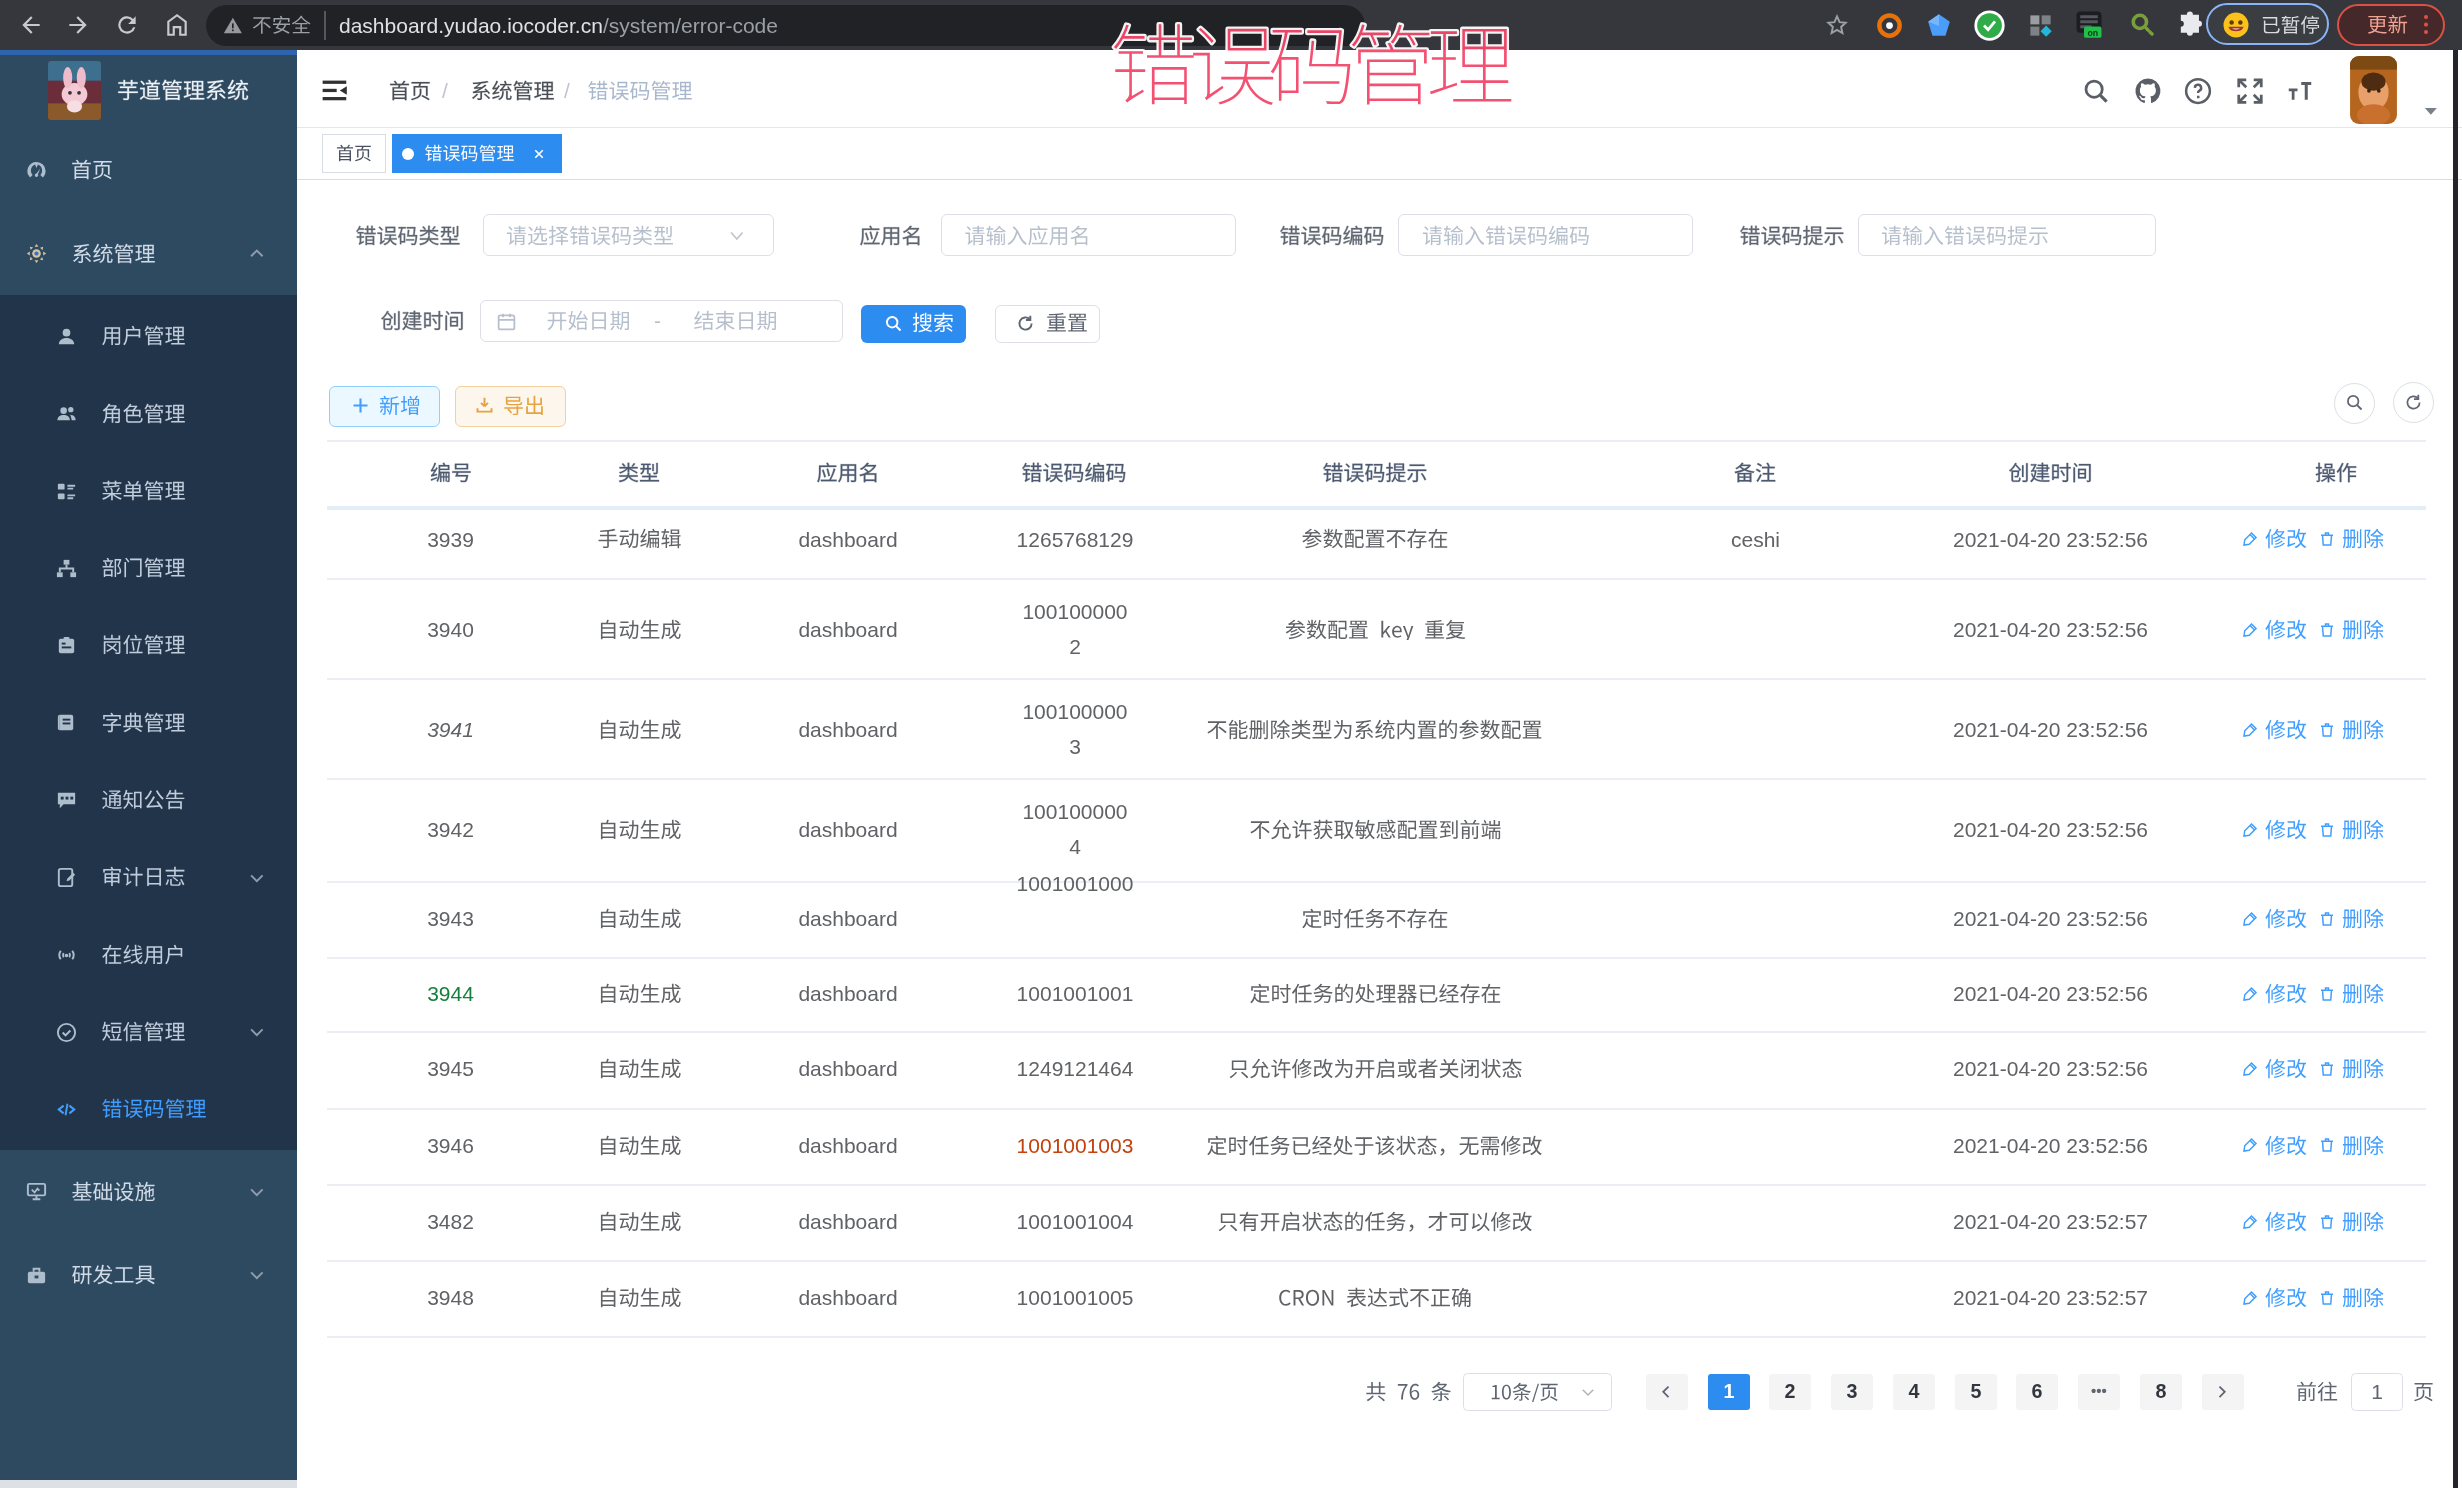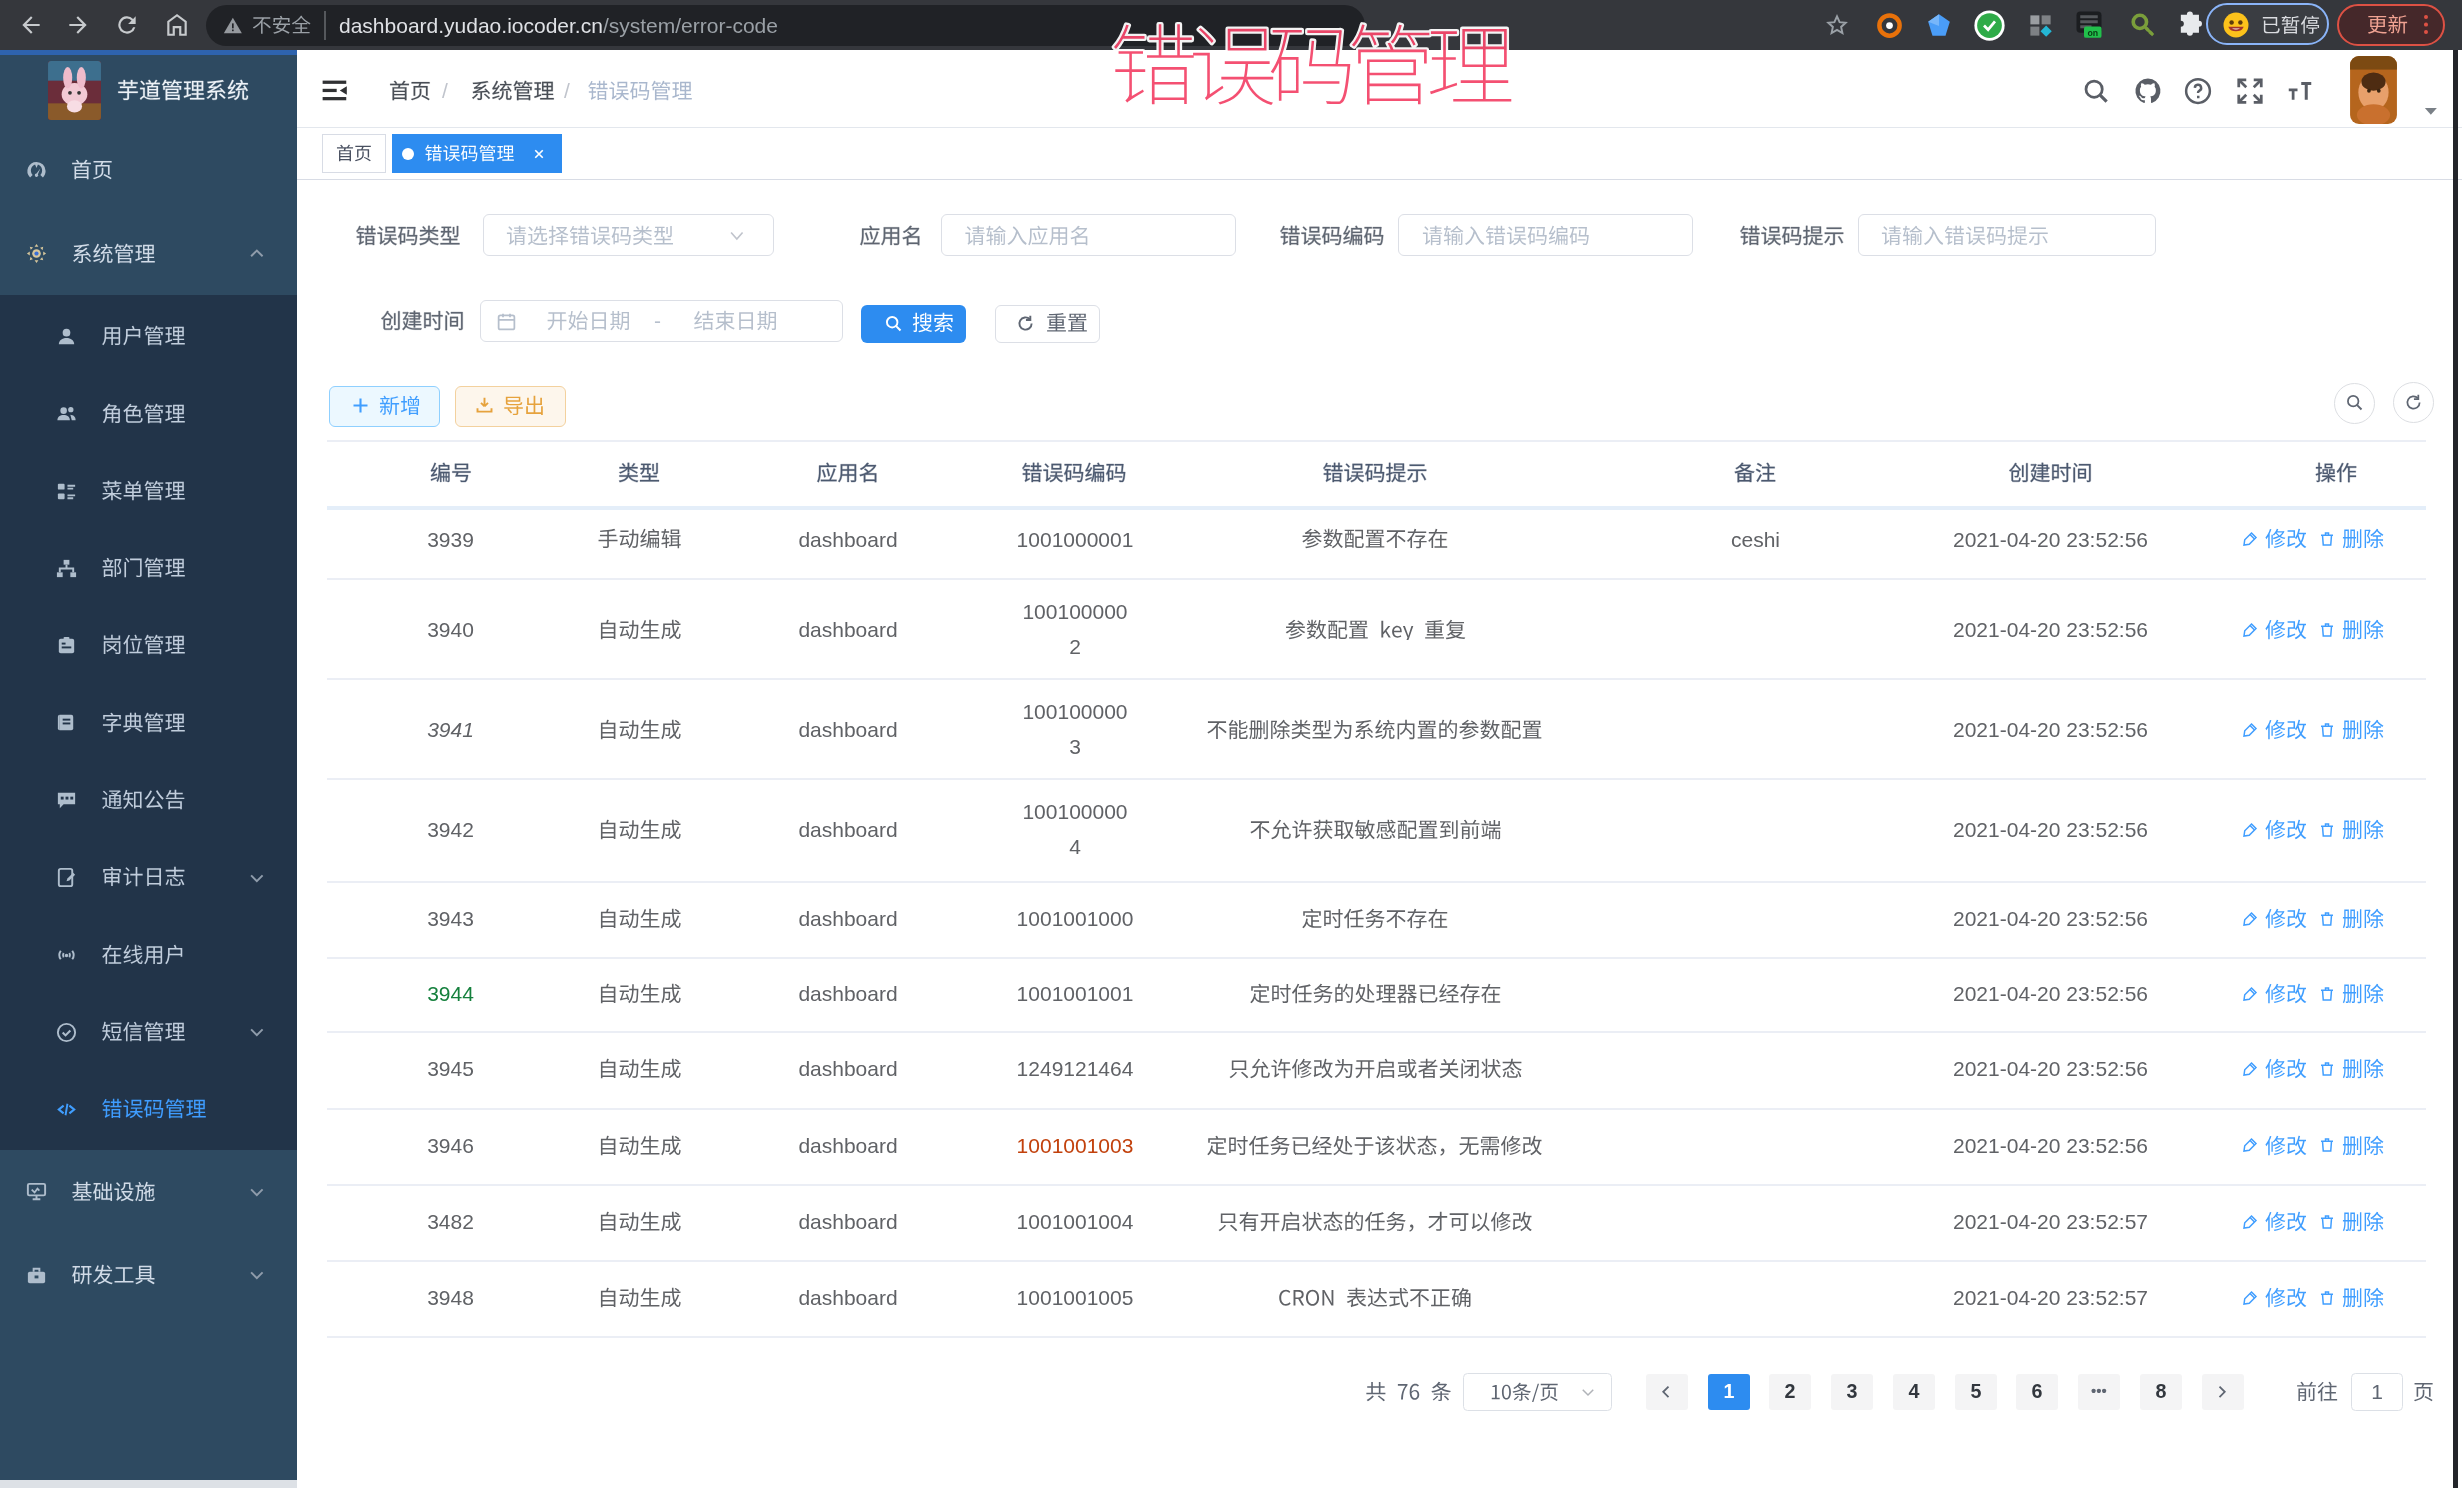--- a/index.html
+++ b/index.html
@@ -922,21 +922,21 @@
       <g transform="scale(1,-1)">
         <g fill="#606266">
           <use href="#gR624b" x="0"></use>
           <use href="#gR52a8" x="1000"></use>
           <use href="#gR7f16" x="2000"></use>
           <use href="#gR8f91" x="3000"></use>
         </g>
       </g>
     </svg>
 <div class="lt" style="left:772px;top:524px;width:152px;text-align:center;font-size:21px;color:#606266;">dashboard</div>
-<div class="lt" style="left:999px;top:524px;width:152px;text-align:center;font-size:21px;color:#606266;">1001000001</div>
+<div class="lt" style="left:999px;top:524px;width:152px;text-align:center;font-size:21px;color:#606266;">1265768129</div>
 <svg class="ct " style="left:1301px;top:528px;" width="148" height="21" viewBox="0 -880 7000.0 1000">
       <g transform="scale(1,-1)">
         <g fill="#606266">
           <use href="#gR53c2" x="0"></use>
           <use href="#gR6570" x="1000"></use>
           <use href="#gR914d" x="2000"></use>
           <use href="#gR7f6e" x="3000"></use>
           <use href="#gR4e0d" x="4000"></use>
           <use href="#gR5b58" x="5000"></use>
           <use href="#gR5728" x="6000"></use>
@@ -1146,21 +1146,21 @@
       <g transform="scale(1,-1)">
         <g fill="#606266">
           <use href="#gR81ea" x="0"></use>
           <use href="#gR52a8" x="1000"></use>
           <use href="#gR751f" x="2000"></use>
           <use href="#gR6210" x="3000"></use>
         </g>
       </g>
     </svg>
 <div class="lt" style="left:772px;top:903px;width:152px;text-align:center;font-size:21px;color:#606266;">dashboard</div>
-<div class="lt" style="left:999px;top:903px;width:152px;text-align:center;font-size:21px;color:#606266;">1001001000</div>
+<div class="lt" style="left:999px;top:868px;width:152px;text-align:center;font-size:21px;color:#606266;">1001001000</div>
 <svg class="ct " style="left:1301px;top:908px;" width="148" height="21" viewBox="0 -880 7000.0 1000">
       <g transform="scale(1,-1)">
         <g fill="#606266">
           <use href="#gR5b9a" x="0"></use>
           <use href="#gR65f6" x="1000"></use>
           <use href="#gR4efb" x="2000"></use>
           <use href="#gR52a1" x="3000"></use>
           <use href="#gR4e0d" x="4000"></use>
           <use href="#gR5b58" x="5000"></use>
           <use href="#gR5728" x="6000"></use>

